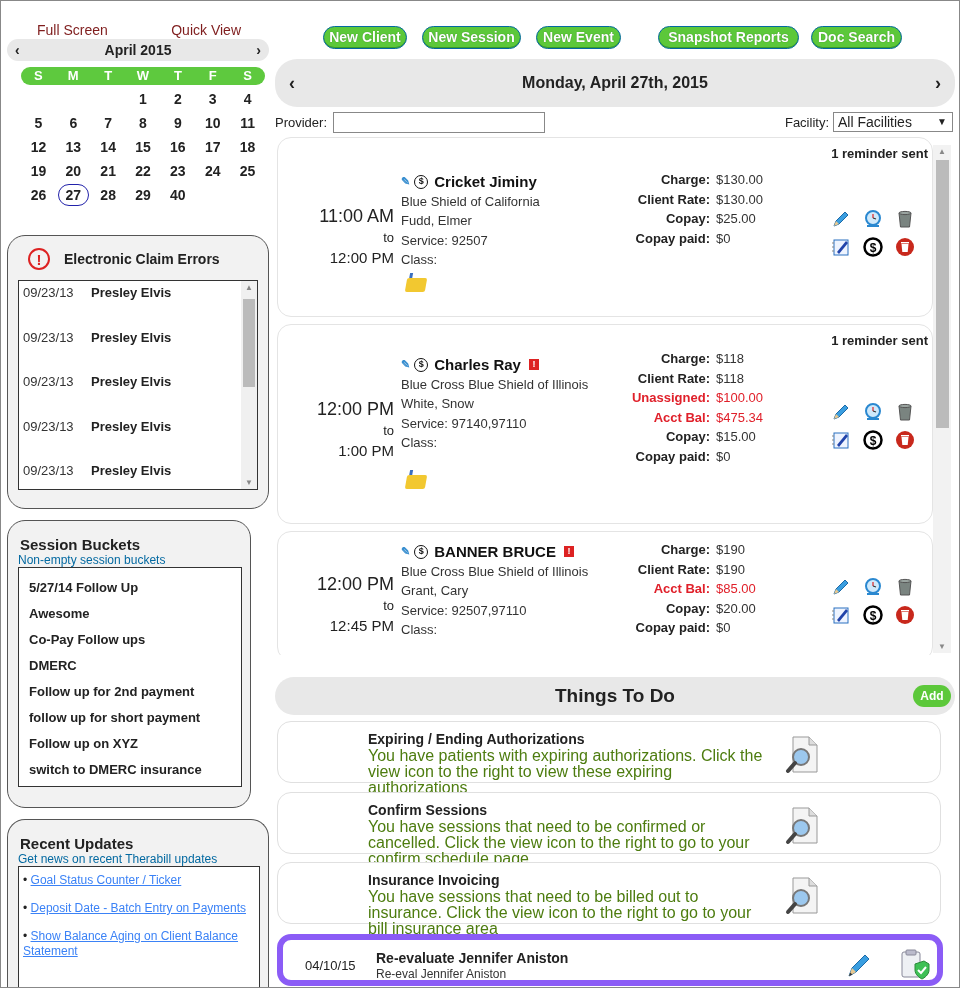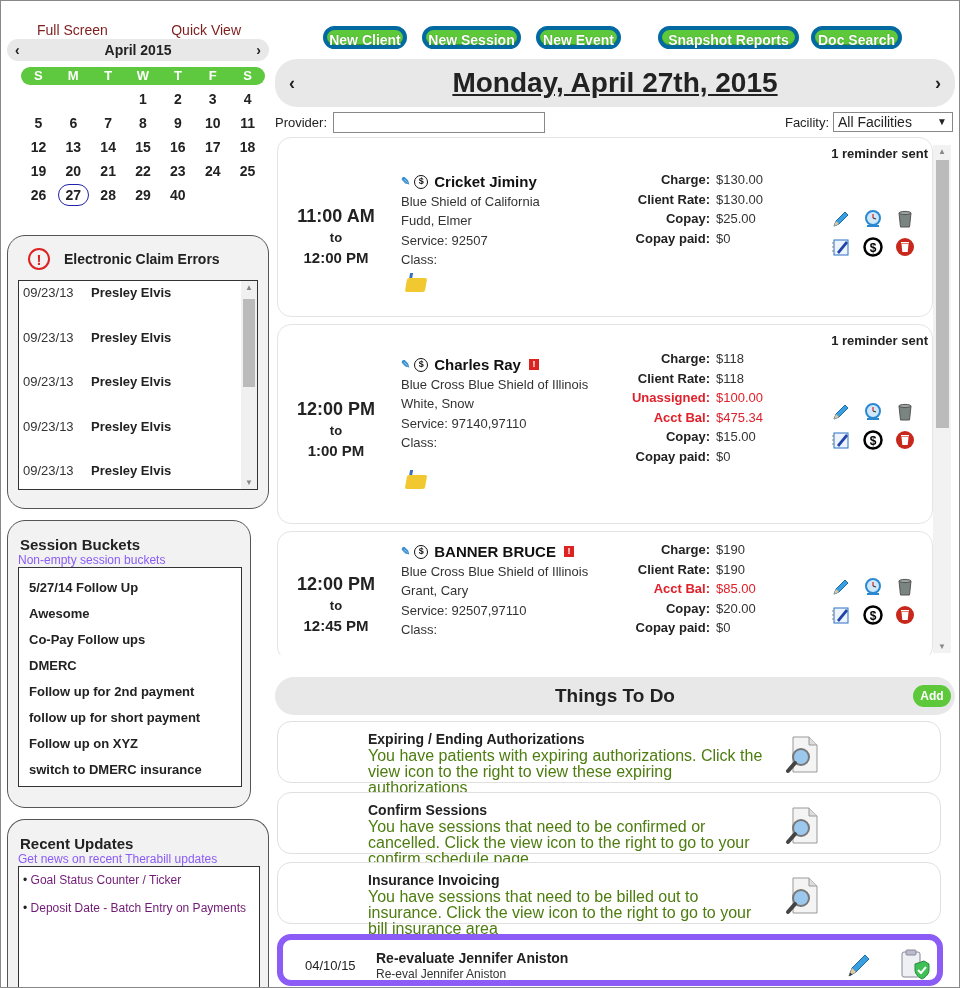--- a/index.html
+++ b/index.html
@@ -25,49 +25,49 @@
   .claims-list .row { height: 44.6px; padding-top: 4px; padding-left: 4px; font-size: 13px; }
   .claims-list .row .d { color: #333; display: inline-block; width: 68px; }
   .claims-list .row .n { font-weight: bold; }
   .vscroll { position: absolute; right: 0; top: 0; width: 16px; height: 100%; background: #f0f0f0; }
   .vscroll .thumb { position: absolute; left: 2px; width: 12px; background: #bbb; }
   .vscroll .up, .vscroll .dn { position: absolute; left: 0; width: 16px; text-align: center; font-size: 8px; color: #888; }
   .vscroll .up { top: 2px; } .vscroll .dn { bottom: 2px; }
 
   .buckets { position: absolute; top: 519px; left: 0; width: 244px; height: 288px; }
   .panel-title { font-weight: bold; font-size: 15px; padding-left: 8px; padding-top: 7px; }
-  .panel-sub { font-size: 12px; padding-left: 6px; color: #8b5cf6; }
+  .panel-sub { font-size: 12px; padding-left: 6px; color: #0369a1; }
   .buckets-list { background: #fff; border: 1px solid #333; margin: 0 0 0 6px; height: 220px; padding-top: 12px; }
   .buckets-list div { font-weight: bold; font-size: 13px; height: 26px; padding-left: 10px; cursor: pointer; }
 
   .updates { position: absolute; top: 818px; left: 0; width: 262px; height: 180px; border-bottom: none; border-radius: 18px 18px 0 0; }
   .updates-list { background: #fff; border: 1px solid #333; margin-left: 6px; height: 140px; padding: 6px 4px; font-size: 12px; }
   .updates-list div { margin-bottom: 13px; line-height: 15px; }
-  .updates-list a { color: #701a75; cursor: pointer; }
+  .updates-list a { color: #3b82f6; text-decoration: underline; cursor: pointer; }
 
   
   .right { position: absolute; left: 274px; top: 0; width: 684px; }
   .btn-row { position: absolute; top: 25px; left: 0; width: 684px; height: 24px; }
-  .gbtn { position: absolute; height: 23px; background: #5cc83a; border: 4px solid #0369a1; border-radius: 12px; color: #fff; font-weight: bold; font-size: 14px; text-align: center; line-height: 21px; cursor: pointer; box-shadow: inset 0 -1px 0 #3c9a28; text-shadow: 0 0 1px #2a7a1a; }
+  .gbtn { position: absolute; height: 23px; background: #5cc83a; border: 1px solid #0369a1; border-radius: 12px; color: #fff; font-weight: bold; font-size: 14px; text-align: center; line-height: 21px; cursor: pointer; box-shadow: inset 0 -1px 0 #3c9a28; text-shadow: 0 0 1px #2a7a1a; }
   .date-bar { position: absolute; top: 58px; left: 0; width: 680px; height: 48px; background: #e8e8e8; border-radius: 22px; display: flex; align-items: center; justify-content: space-between; padding: 0 14px; }
-  .date-bar .title { font-size: 28px; font-weight: bold; text-decoration: underline; }
+  .date-bar .title { font-size: 16px; font-weight: bold; }
   .date-bar .arrow { font-size: 18px; font-weight: bold; cursor: pointer; }
   .filters { position: absolute; top: 110px; left: 0; width: 680px; height: 24px; font-size: 13px; }
   .filters label { position: absolute; top: 4px; }
   .prov-input { position: absolute; left: 58px; top: 1px; width: 212px; height: 21px; border: 1px solid #888; }
   .fac-select { position: absolute; right: 2px; top: 1px; width: 120px; height: 20px; border: 1px solid #888; font-size: 14px; padding-left: 4px; line-height: 18px; }
   .fac-select .caret { position: absolute; right: 5px; top: 0; font-size: 10px; }
 
   .sessions { position: absolute; top: 134px; left: 0; width: 676px; height: 520px; overflow: hidden; }
   .sess-scroll { position: absolute; left: 658px; top: 10px; width: 18px; height: 508px; background: #f2f2f2; }
   .sess-scroll .thumb { position: absolute; left: 3px; top: 15px; width: 13px; height: 268px; background: #bbb; }
   .sess-scroll .up, .sess-scroll .dn { position: absolute; width: 18px; text-align: center; font-size: 8px; color: #888; }
   .sess-scroll .up { top: 2px; } .sess-scroll .dn { bottom: 2px; }
   .card { position: absolute; left: 2px; width: 656px; border: 1px solid #e4e4e4; border-radius: 14px; background: #fff; }
-  .card .time { position: absolute; left: 0; width: 116px; text-align: center; font-weight: bold; }
+  .card .time { position: absolute; left: 0; width: 116px; text-align: right; font-weight: normal; }
   .card .time .t1, .card .time .t2 { font-size: 18px; display: block; }
   .card .time .t2 { font-size: 15px; }
   .card .time .to { font-size: 13px; display: block; line-height: 22px; }
   .card .info { position: absolute; left: 123px; font-size: 13px; line-height: 19.5px; color: #333; }
   .card .info .name { font-size: 15px; font-weight: bold; color: #111; display: flex; align-items: center; }
   .mini-pencil { color: #3a8fd0; font-size: 11px; margin-right: 4px; cursor: pointer; }
   .dollar-circle { display: inline-block; width: 14px; height: 14px; border: 1.5px solid #111; border-radius: 50%; font-size: 9px; text-align: center; line-height: 11px; font-weight: bold; margin-right: 6px; cursor: pointer; }
   .flag-red { display: inline-block; width: 10px; height: 11px; background: #d22; color: #fff; font-size: 9px; text-align: center; line-height: 11px; margin-left: 8px; font-weight: bold; }
   .folder-icon { width: 20px; height: 14px; background: #f2c830; border-radius: 2px; transform: skewX(-10deg); position: relative; cursor: pointer; }
   .folder-icon::before { content: ""; position: absolute; left: 2px; top: -5px; width: 3px; height: 5px; background: #3a6fc0; }
@@ -182,20 +182,21 @@
       <div>switch to DMERC insurance</div>
     </div>
   </div>
 
   <div class="panel updates" style="padding:8px 8px 0 4px;">
     <div class="panel-title">Recent Updates</div>
     <div class="panel-sub">Get news on recent Therabill updates</div>
     <div class="updates-list">
       <div>• <a>Goal Status Counter / Ticker</a></div>
       <div>• <a>Deposit Date - Batch Entry on Payments</a></div>
+      <div>• <a>Show Balance Aging on Client Balance Statement</a></div>
     </div>
   </div>
 </div>
 
 <div class="right">
   <div class="btn-row">
     <div class="gbtn" style="left:48px;width:84px;">New Client</div>
     <div class="gbtn" style="left:147px;width:99px;">New Session</div>
     <div class="gbtn" style="left:261px;width:85px;">New Event</div>
     <div class="gbtn" style="left:383px;width:141px;">Snapshot Reports</div>

